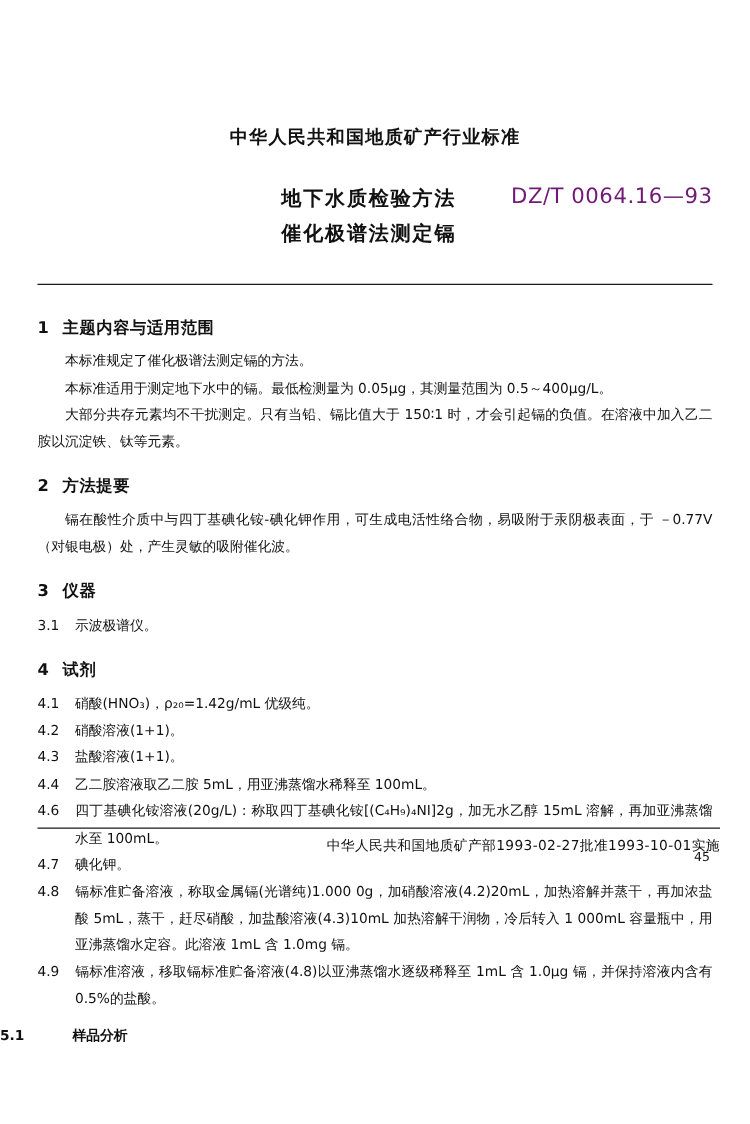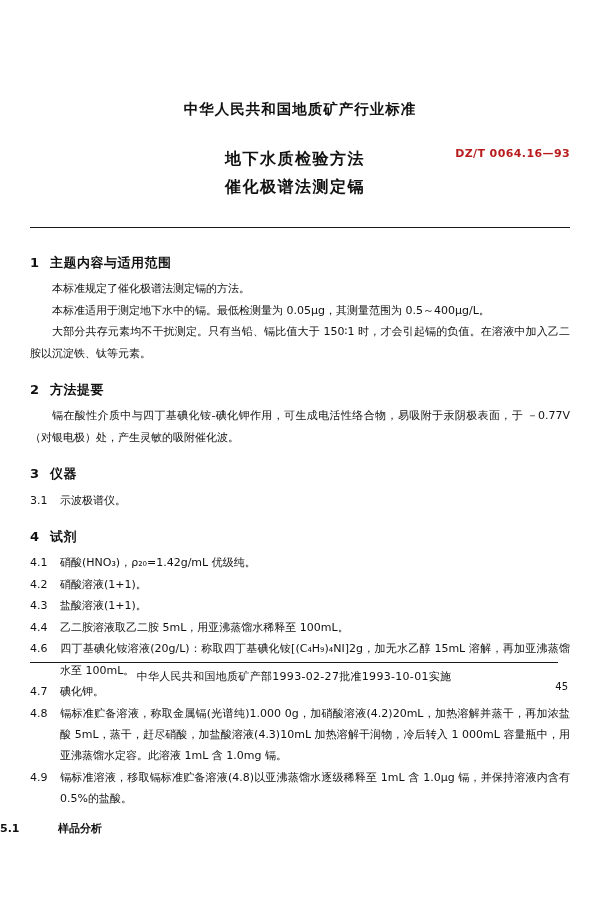--- a/index.html
+++ b/index.html
@@ -54,25 +54,25 @@
     margin: 0;
     padding-right: 10px;
   }
   .doc-title .line2 {
     display: block;
   }
   .std-number {
     position: absolute;
     right: 0;
     top: 2px;
-    font-size: 11px;
-    font-weight: bold;
+    font-size: 17px;
+    font-weight: normal;
     letter-spacing: 0.4px;
     white-space: nowrap;
-    color: #b91c1c;
+    color: #701a75;
   }
   .rule {
     border: none;
     border-top: 1.6px solid #1a1a1a;
     margin: 20px 0 0 0;
     width: 100%;
   }
 
   
   .body {
@@ -124,26 +124,26 @@
   }
   .item-hang {
     padding-left: 30px;
     text-indent: -30px;
   }
 
   
   .footer {
     position: absolute;
     left: 30px;
-    right: 42px;
+    right: 24px;
     bottom: 52px;
     border-top: 1.6px solid #1a1a1a;
     padding-top: 6px;
     display: flex;
-    justify-content: center;
+    justify-content: flex-end;
     font-size: 11px;
     letter-spacing: 0.3px;
     color: #111;
   }
   .page-num {
     position: absolute;
     right: 32px;
     bottom: 44px;
     font-size: 10px;
     color: #111;

